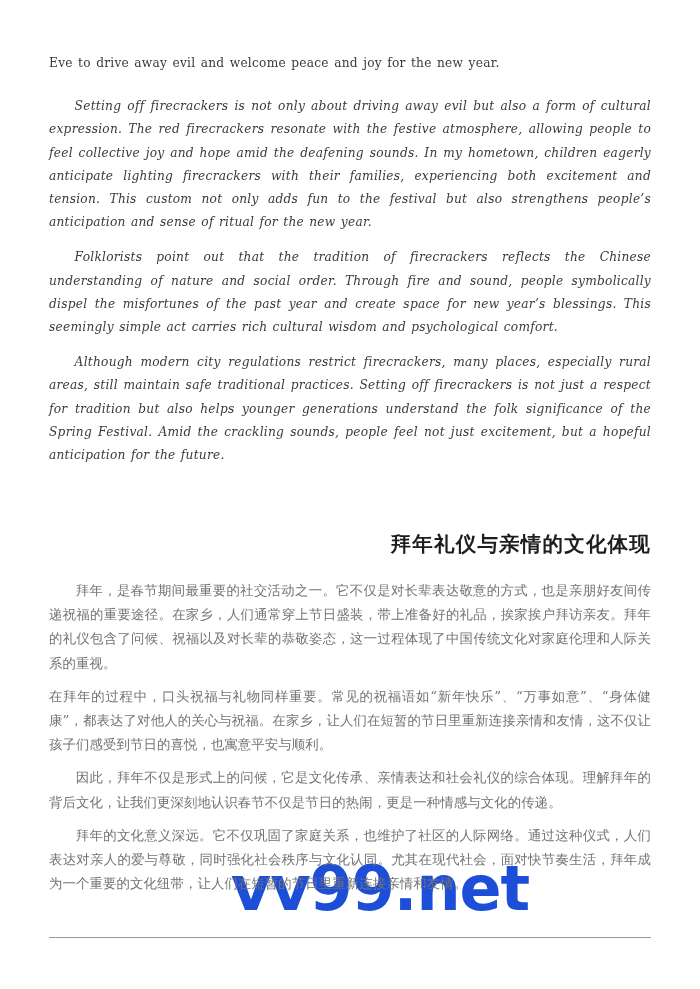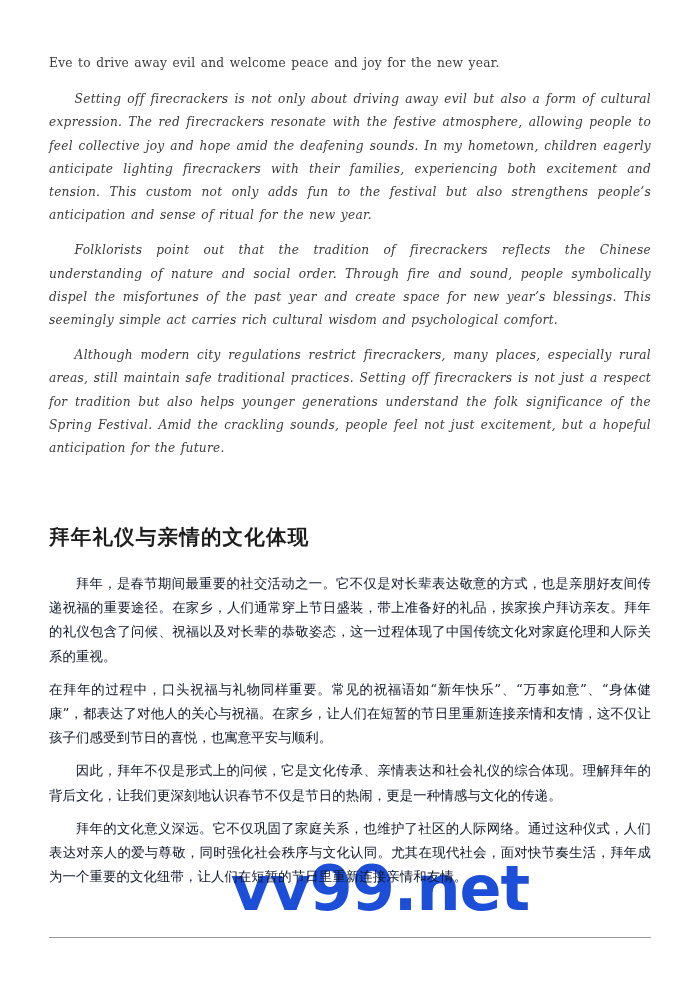--- a/index.html
+++ b/index.html
@@ -56,38 +56,38 @@
     font-size: 12.2px;
     line-height: 23.2px;
     color: #3a3a3a;
     text-align: justify;
     text-justify: inter-word;
     margin: 0 0 12px 0;
     letter-spacing: 0.25px;
     word-spacing: 1.2px;
   }
   .en-para.indent { text-indent: 2.1em; font-style: italic; }
-  .en-para.first  { margin-bottom: 13px; }
+  .en-para.first  { margin-bottom: 20px; }
 
   .zh-title {
     font-family: "DejaVu Serif", "Liberation Serif", serif;
     font-weight: bold;
     font-size: 20.5px;
     color: #1d1d1d;
-    text-align: left;
+    text-align: right;
     letter-spacing: 1.2px;
     margin: 0;
     line-height: 1.3;
   }
 
   .zh-para {
     font-family: "DejaVu Serif", "Liberation Serif", serif;
     font-size: 13.4px;
     line-height: 24.2px;
-    color: #0f172a;
+    color: #737373;
     text-align: justify;
     margin: 0 0 9px 0;
     letter-spacing: 0.1px;
   }
   .zh-para.indent { text-indent: 2em; }
 
   .spacer-before-title { height: 52px; }
   .spacer-after-title  { height: 21px; }
 
   

